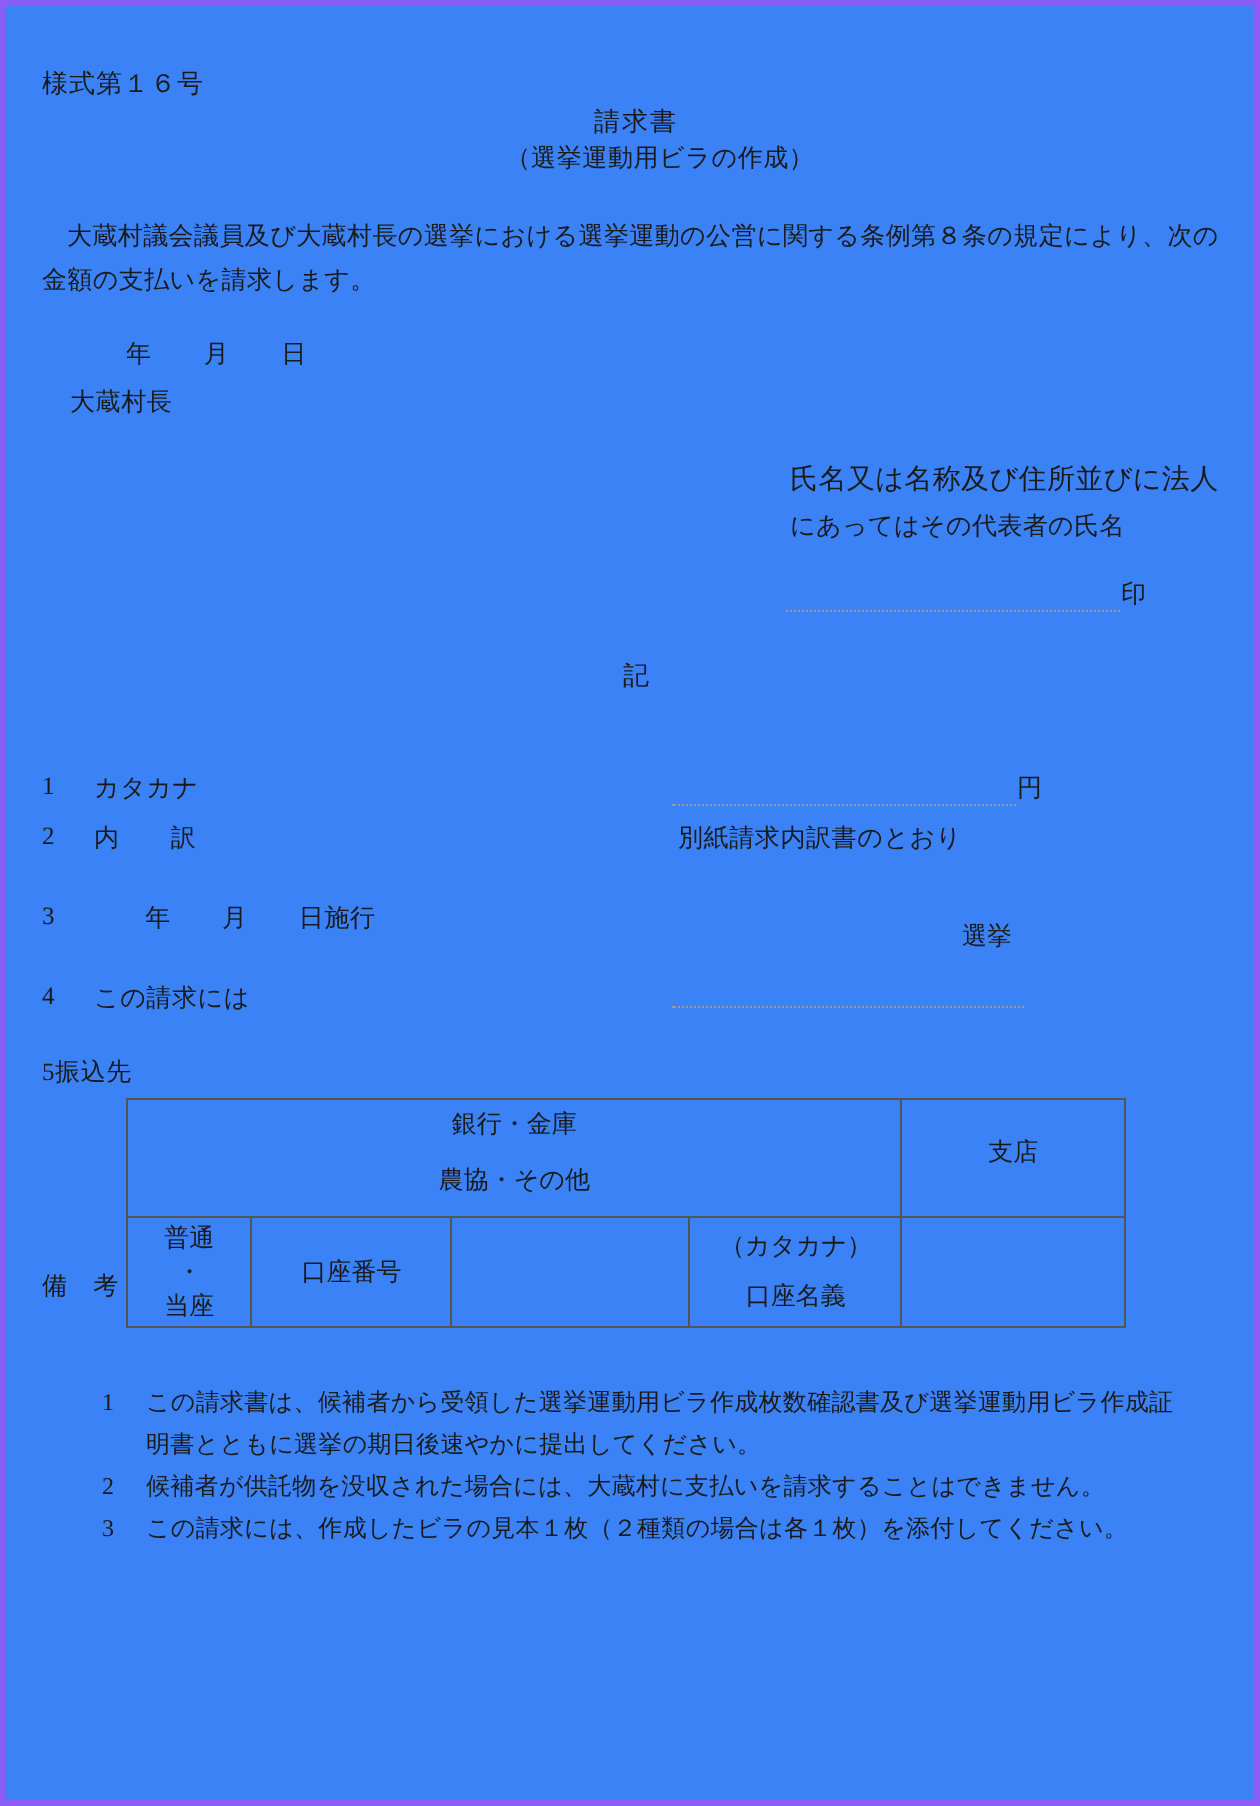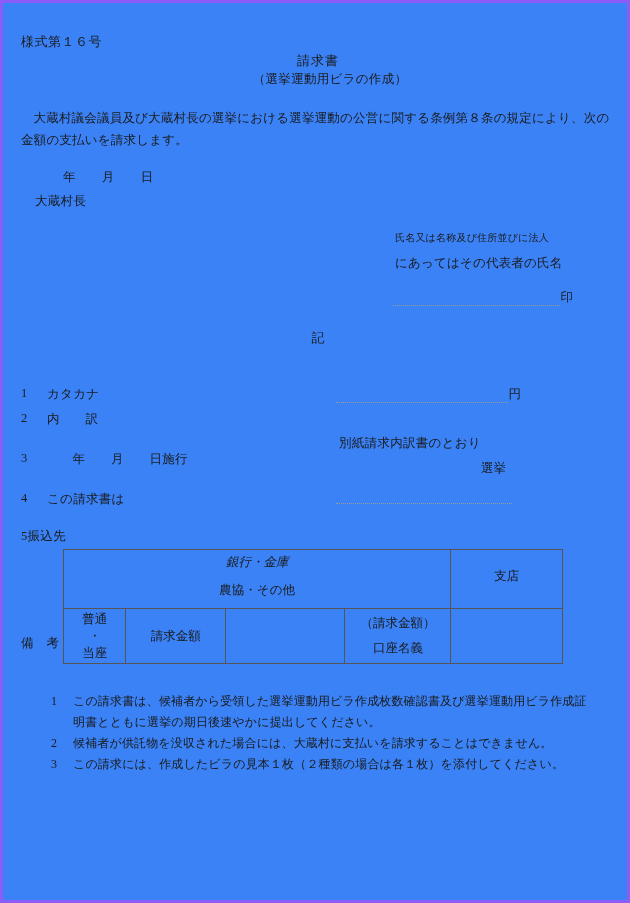--- a/index.html
+++ b/index.html
@@ -57,21 +57,21 @@
   .date-line .gap { display: inline-block; width: 26px; }
   .addressee {
     left: 32px; top: 190px;
     font-size: 12.5px;
     letter-spacing: 0.3px;
   }
 
   
   .sig-line1 {
     left: 392px; top: 228px;
-    font-size: 10px;
+    font-size: 14px;
     letter-spacing: 0.2px;
   }
   .sig-line2 {
     left: 392px; top: 252px;
     font-size: 12.5px;
     letter-spacing: 0.2px;
   }
   .seal-row {
     left: 390px; top: 286px;
     width: 180px;
@@ -116,21 +116,21 @@
   .item-4 { top: 488px; }
 
   .amount-field {
     left: 333px; top: 383px;
     width: 185px;
     font-size: 12.5px;
     display: flex;
     align-items: flex-end;
   }
   .value-text {
-    left: 336px; top: 432px;
+    left: 336px; top: 408px;
     font-size: 12.5px;
     letter-spacing: 0.3px;
   }
   .election-word {
     left: 478px; top: 457px;
     font-size: 12.5px;
   }
   .name-field {
     left: 333px; top: 488px;
     width: 176px;
@@ -158,21 +158,21 @@
     text-align: center;
   }
   .bank-top-cell {
     height: 52px;
     position: relative;
   }
   .bank-kind {
     position: absolute;
     left: 0; right: 0;
   }
-  .bank-kind.a { top: 4px; font-style: italic; }
+  .bank-kind.a { top: 4px; }
   .bank-kind.b { top: 32px; }
   .branch-cell {
     width: 92px;
     height: 52px;
     vertical-align: bottom;
     padding-bottom: 6px !important;
   }
   .col-type  { width: 62px; }
   .col-acct  { width: 100px; }
   .col-blank { width: 120px; }
@@ -249,21 +249,21 @@
   <div class="abs value-text">別紙請求内訳書のとおり</div>
 
   <div class="abs item item-3">
     <span class="num">3</span>
     <span class="label">　　年　　月　　日施行</span>
   </div>
   <div class="abs election-word">選挙</div>
 
   <div class="abs item item-4">
     <span class="num">4</span>
-    <span class="label">この請求書は</span>
+    <span class="label">この請求には</span>
   </div>
   <div class="abs name-field">
     <span class="dots" style="display:block"></span>
   </div>
 
   <div class="abs furikomi-head">5振込先</div>
 
   <table class="bank">
     <tbody>
       <tr>
@@ -274,25 +274,25 @@
         <td class="branch-cell">支店</td>
       </tr>
       <tr>
         <td class="col-type bank-bot-cell">
           <div class="stack">
             <div>普通</div>
             <div>・</div>
             <div>当座</div>
           </div>
         </td>
-        <td class="col-acct bank-bot-cell">請求金額</td>
+        <td class="col-acct bank-bot-cell">口座番号</td>
         <td class="col-blank bank-bot-cell"></td>
         <td class="col-kana bank-bot-cell">
           <div class="stack">
-            <div>（請求金額）</div>
+            <div>（カタカナ）</div>
             <div style="height:8px"></div>
             <div>口座名義</div>
           </div>
         </td>
         <td class="col-name bank-bot-cell"></td>
       </tr>
     </tbody>
   </table>
 
   <div class="abs remarks-head">備　考</div>

